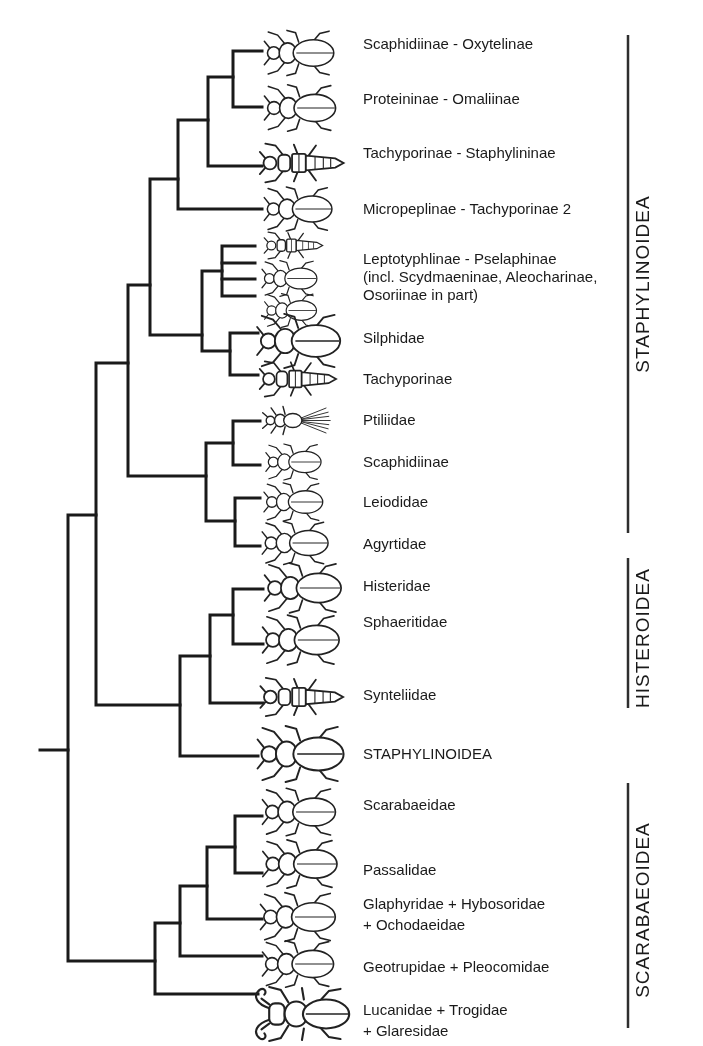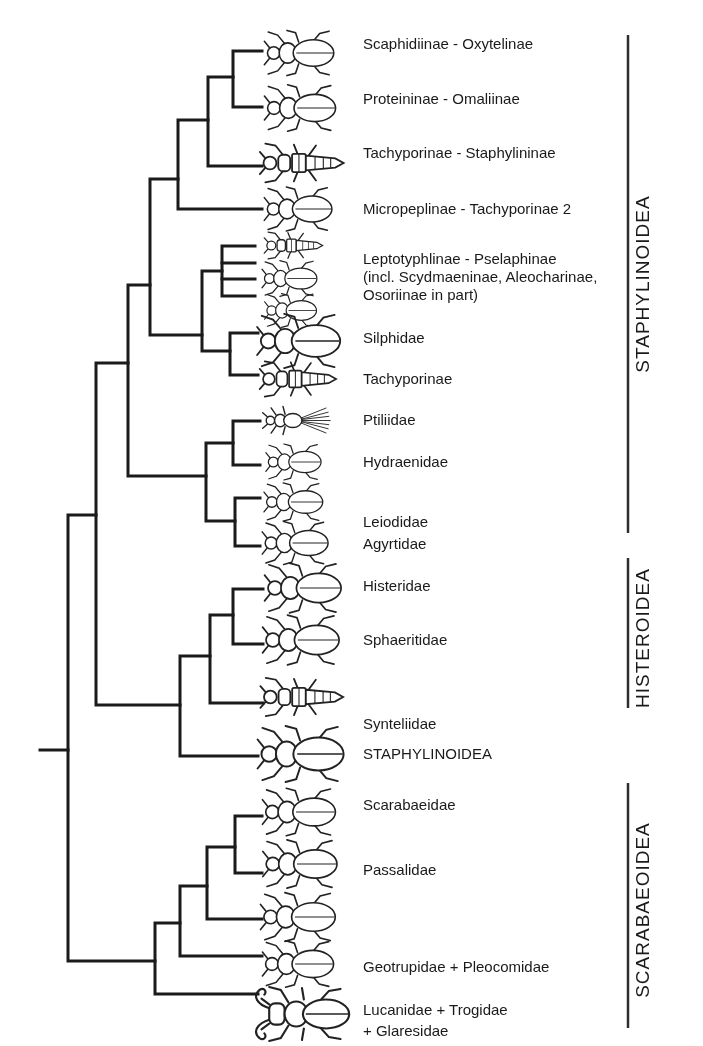--- a/index.html
+++ b/index.html
@@ -193,29 +193,31 @@
   <div class="taxon-label" style="top:22px">Scaphidiinae - Oxytelinae</div>
   <div class="taxon-label" style="top:77px">Proteininae - Omaliinae</div>
   <div class="taxon-label" style="top:131px">Tachyporinae - Staphylininae</div>
   <div class="taxon-label" style="top:187px">Micropeplinae - Tachyporinae 2</div>
   <div class="taxon-label" style="top:237px">Leptotyphlinae - Pselaphinae
 (incl. Scydmaeninae, Aleocharinae,
 Osoriinae in part)</div>
   <div class="taxon-label" style="top:316px">Silphidae</div>
   <div class="taxon-label" style="top:357px">Tachyporinae</div>
   <div class="taxon-label" style="top:398px">Ptiliidae</div>
-  <div class="taxon-label" style="top:440px">Hydraenidae</div>
-  <div class="taxon-label" style="top:500px">Leiodidae</div>
+  <div class="taxon-label" style="top:440px">Scaphidiinae</div>
+  <div class="taxon-label" style="top:480px">Leiodidae</div>
   <div class="taxon-label" style="top:522px">Agyrtidae</div>
   <div class="taxon-label" style="top:564px">Histeridae</div>
-  <div class="taxon-label" style="top:618px">Sphaeritidae</div>
-  <div class="taxon-label" style="top:702px">Synteliidae</div>
+  <div class="taxon-label" style="top:600px">Sphaeritidae</div>
+  <div class="taxon-label" style="top:673px">Synteliidae</div>
   <div class="taxon-label" style="top:732px">STAPHYLINOIDEA</div>
   <div class="taxon-label" style="top:783px">Scarabaeidae</div>
   <div class="taxon-label" style="top:848px">Passalidae</div>
+  <div class="taxon-label wide-gap" style="top:880px">Glaphyridae + Hybosoridae
++ Ochodaeidae</div>
   <div class="taxon-label" style="top:945px">Geotrupidae + Pleocomidae</div>
   <div class="taxon-label wide-gap" style="top:986px">Lucanidae + Trogidae
 + Glaresidae</div>
 
   <div class="superfamily-label" style="top:259px">STAPHYLINOIDEA</div>
   <div class="superfamily-label" style="top:613px">HISTEROIDEA</div>
   <div class="superfamily-label" style="top:885px">SCARABAEOIDEA</div>
 
 </div>
 

